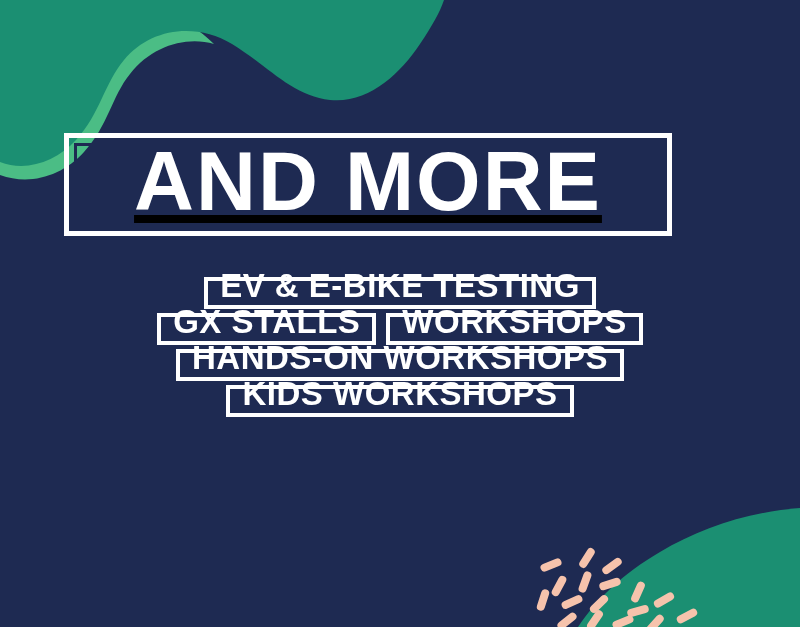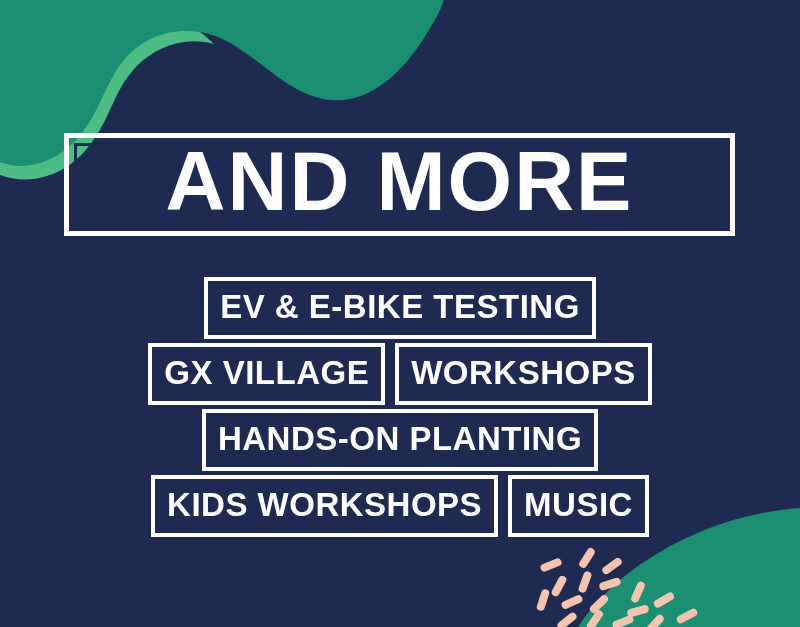--- a/index.html
+++ b/index.html
@@ -29,28 +29,29 @@
     width: 800px;
     height: 627px;
     pointer-events: none;
   }
 
   
   .headline-box {
     position: absolute;
     left: 64px;
     top: 133px;
-    width: 671px;
+    width: 608px;
     height: 103px;
     box-sizing: border-box;
     border: 5px solid #ffffff;
     background: transparent;
     display: flex;
     align-items: center;
     justify-content: center;
+    text-decoration: underline;
   }
   .headline-box .inner-rule {
     position: absolute;
     left: 5px;
     top: 5px;
     right: 5px;
     bottom: 5px;
     border: 3px solid #1e2a52;
     box-sizing: border-box;
     pointer-events: none;
@@ -80,23 +81,23 @@
     gap: 10px;
     margin-bottom: 4px;
   }
   .tag-row:last-child {
     margin-bottom: 0;
   }
   .tag-box {
     box-sizing: border-box;
     border: 4px solid #ffffff;
     background: transparent;
-    height: 62px;
+    height: 32px;
     display: flex;
-    align-items: center;
+    align-items: flex-end;
     justify-content: center;
     padding: 0 12px;
   }
   .tag-text {
     color: #ffffff;
     font-size: 33px;
     font-weight: 700;
     letter-spacing: 0.5px;
     line-height: 1;
     white-space: nowrap;
@@ -151,37 +152,34 @@
   <div class="rows">
 
     <div class="tag-row">
       <div class="tag-box">
         <span class="tag-text">EV &amp; E-BIKE TESTING</span>
       </div>
     </div>
 
     <div class="tag-row">
       <div class="tag-box">
-        <span class="tag-text">GX VILLAGE</span>
+        <span class="tag-text">GX STALLS</span>
       </div>
       <div class="tag-box">
         <span class="tag-text">WORKSHOPS</span>
       </div>
     </div>
 
     <div class="tag-row">
       <div class="tag-box">
-        <span class="tag-text">HANDS-ON PLANTING</span>
+        <span class="tag-text">HANDS-ON WORKSHOPS</span>
       </div>
     </div>
 
     <div class="tag-row bleed">
       <div class="tag-box">
         <span class="tag-text">KIDS WORKSHOPS</span>
-      </div>
-      <div class="tag-box">
-        <span class="tag-text">MUSIC</span>
       </div>
     </div>
 
   </div>
 
 </div>
 
 </body></html>

